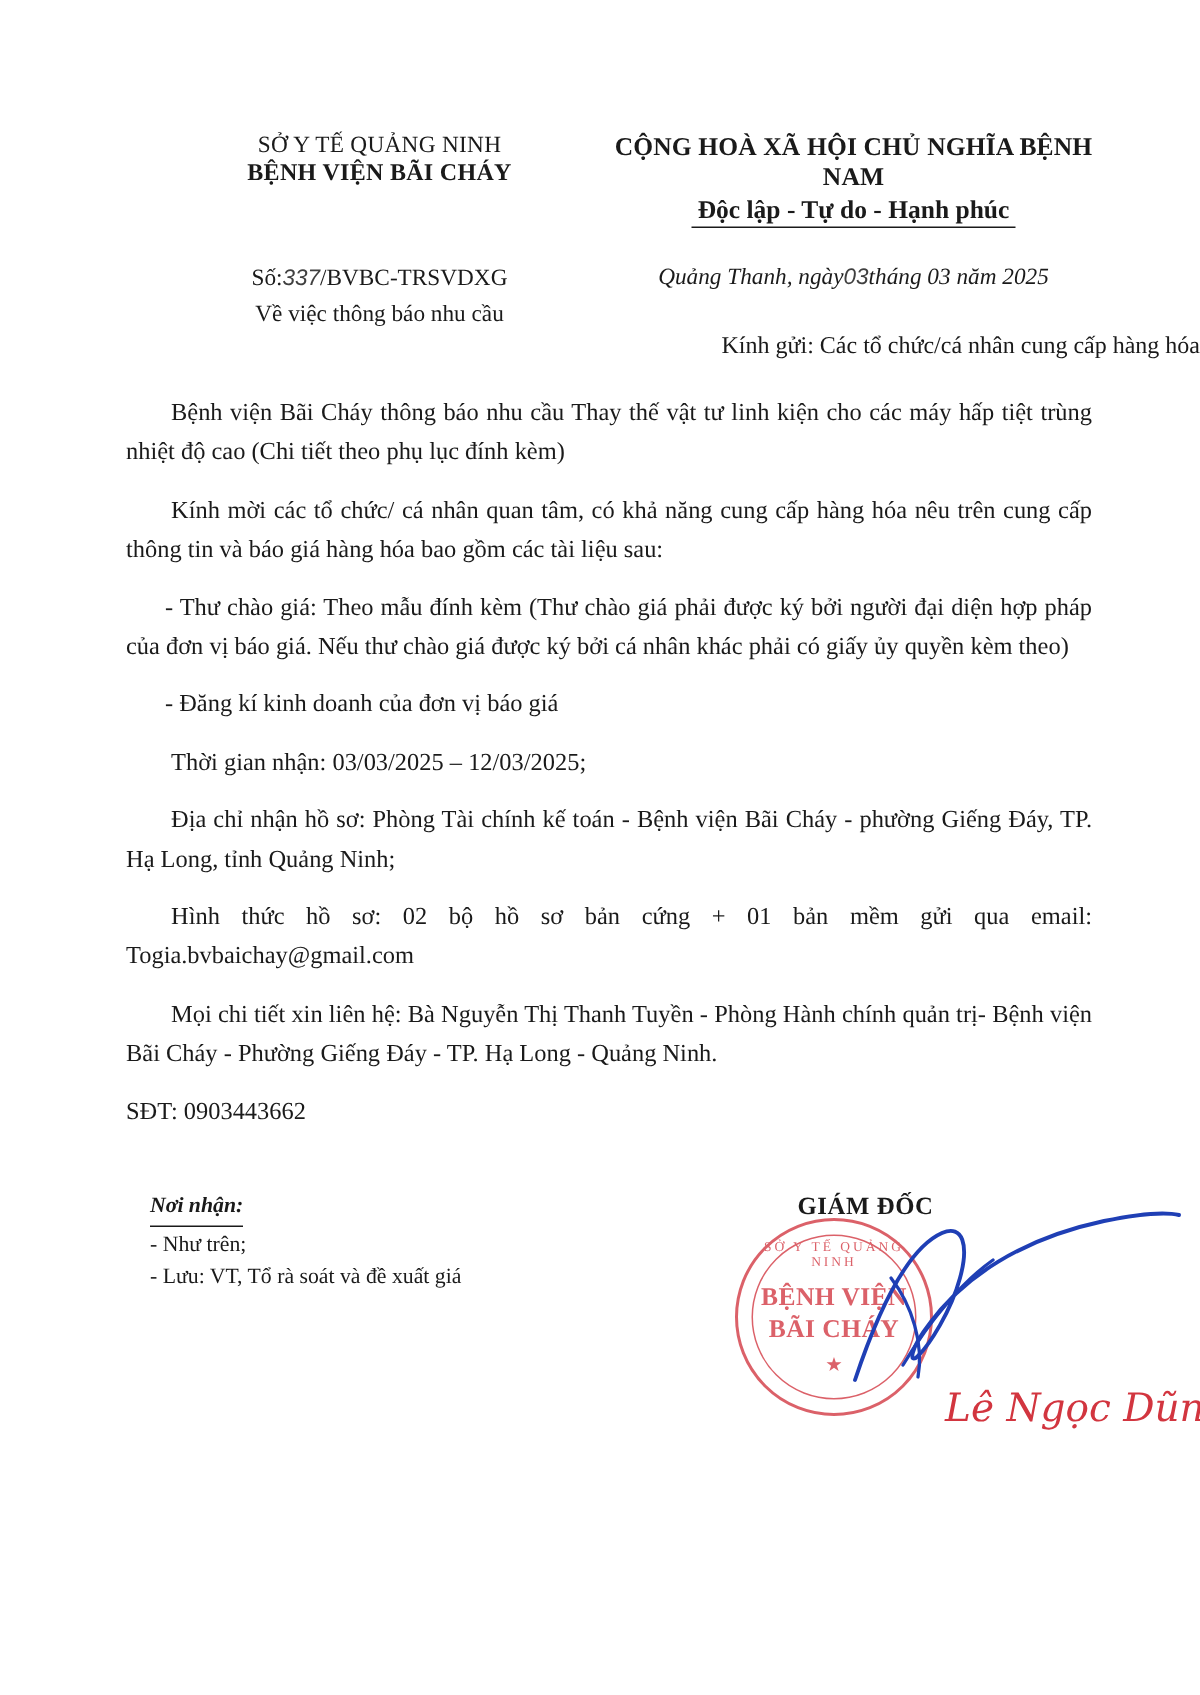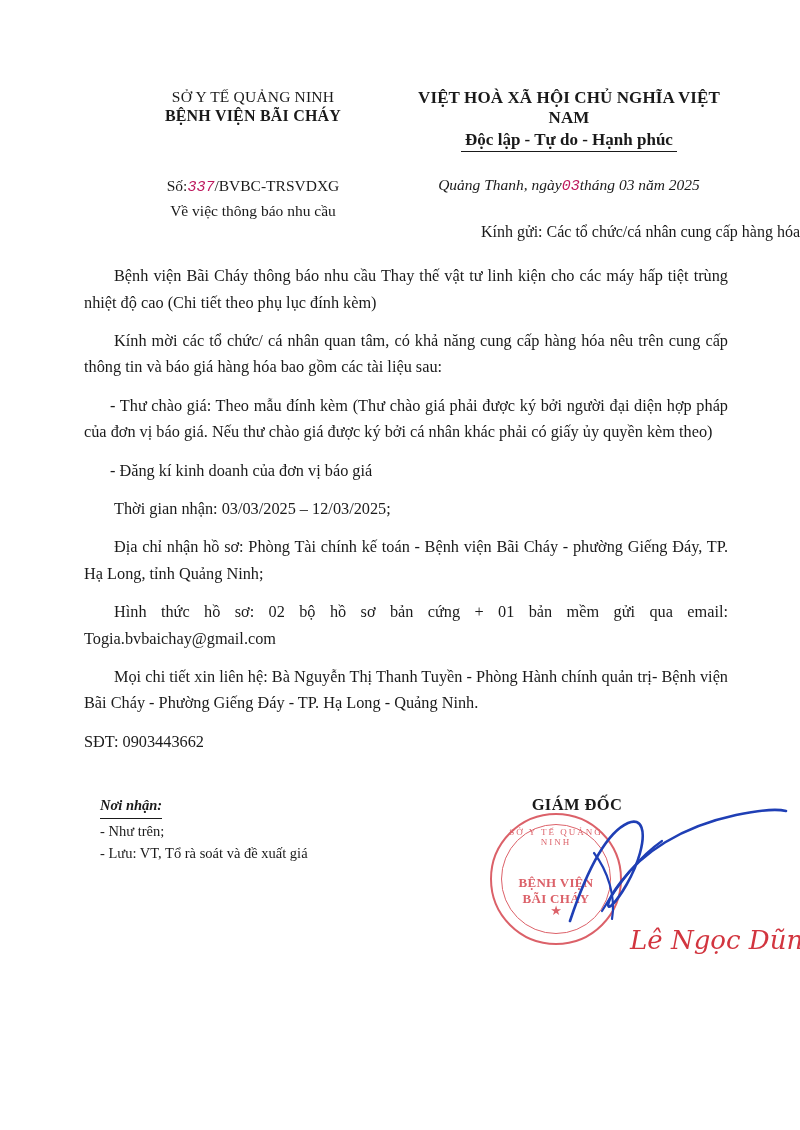--- a/index.html
+++ b/index.html
@@ -74,22 +74,22 @@
     line-height: 1.55;
   }
   .subheader-right {
     flex: 1;
     text-align: center;
     font-size: 15.5px;
     font-style: italic;
     padding-top: 2px;
   }
   .handwrite {
-    color: #be185d;
-    font-family: Liberation Mono, monospace;
+    color: #404040;
+    font-family: Liberation Sans, sans-serif;
     font-style: italic;
     font-size: 15px;
   }
   .sub-ref { white-space: nowrap; }
 
   
   .recipient {
     text-align: right;
     font-size: 16px;
   }
@@ -155,23 +155,23 @@
   .stamp-inner {
     position: absolute;
     inset: 9px;
     border: 1.1px solid #d2353f;
     border-radius: 50%;
   }
   .stamp-text {
     position: absolute;
     left: 0;
     right: 0;
-    top: 60px;
-    text-align: center;
-    font-size: 13px;
+    top: 40px;
+    text-align: center;
+    font-size: 17px;
     font-weight: bold;
     line-height: 1.25;
     letter-spacing: 0.3px;
   }
   .stamp-arc {
     position: absolute;
     left: 0; right: 0;
     text-align: center;
     font-size: 9px;
     letter-spacing: 2px;
@@ -207,21 +207,21 @@
 <body>
 
 <div class="page">
 
   <div class="header">
     <div class="header-left">
       <div class="org-line1">SỞ Y TẾ QUẢNG NINH</div>
       <div class="org-line2">BỆNH VIỆN BÃI CHÁY</div>
     </div>
     <div class="header-right">
-      <div class="nation-line1">VIỆT HOÀ XÃ HỘI CHỦ NGHĨA VIỆT NAM</div>
+      <div class="nation-line1">CỘNG HOÀ XÃ HỘI CHỦ NGHĨA BỆNH NAM</div>
       <div class="nation-line2">Độc lập - Tự do - Hạnh phúc</div>
     </div>
   </div>
 
   <div class="subheader">
     <div class="subheader-left">
       <div class="sub-ref">
         <span>Số:</span><span class="handwrite">337</span><span>/BVBC-TRSVDXG</span>
       </div>
       <div>Về việc thông báo nhu cầu</div>

